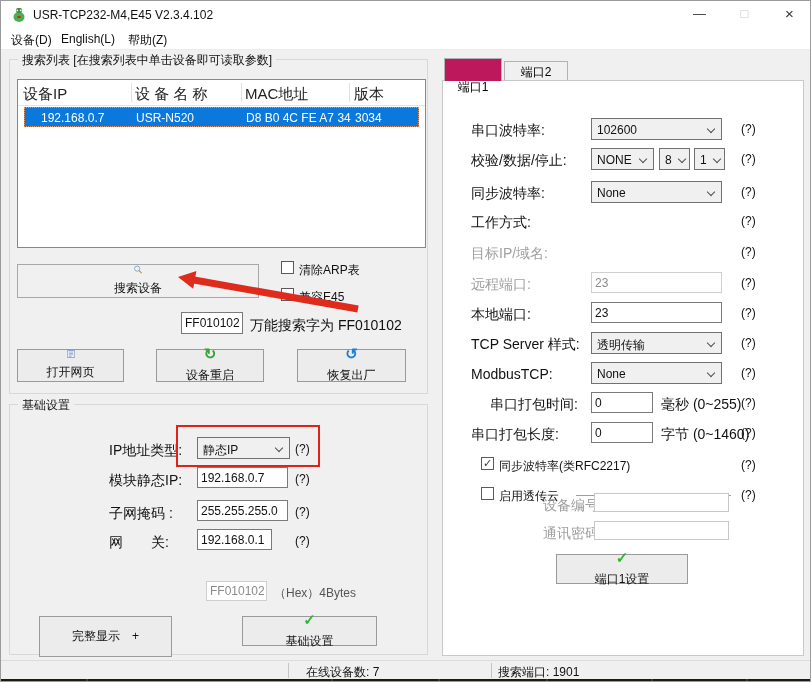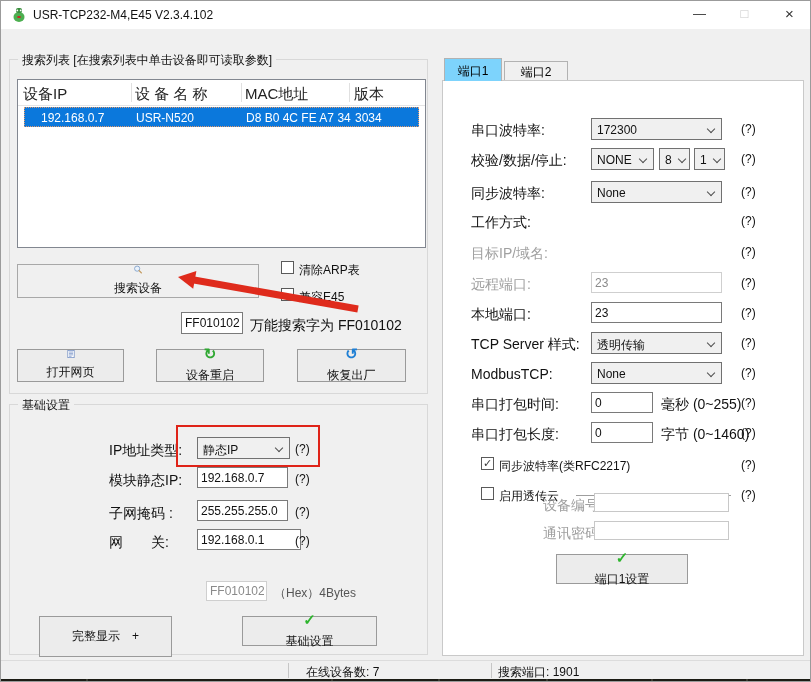--- a/index.html
+++ b/index.html
@@ -50,22 +50,22 @@
          box-sizing:border-box;font-size:12px;color:#111;}
   .combo-val{position:absolute;left:5px;top:4px;white-space:pre;}
   .chev{position:absolute;right:7px;top:7px;width:5px;height:5px;border:solid #4f4f4f;
         border-width:0 1px 1px 0;transform:rotate(45deg);}
   
   .label{position:absolute;font-size:14px;color:#111;white-space:pre;}
   .label.gray{color:#a0a0a0;}
   .help{position:absolute;font-size:12px;color:#111;white-space:pre;}
   
   .tab{position:absolute;box-sizing:border-box;font-size:12px;text-align:center;cursor:default;}
-  .tab.active{left:443px;top:57px;width:58px;height:23px;background:#7dd3fc;
-              border:1px solid #b2b2b2;border-bottom:none;z-index:3;padding-top:4px;}
+  .tab.active{left:443px;top:57px;width:58px;height:23px;background:#be185d;
+              border:1px solid #b2b2b2;border-bottom:none;z-index:3;padding-top:20px;}
   .tab.idle{left:503px;top:60px;width:64px;height:19px;background:#f0f0f0;
             border:1px solid #b2b2b2;border-bottom:none;z-index:1;padding-top:2px;}
   .tabpage{position:absolute;left:441px;top:79px;width:362px;height:576px;background:#fff;
            border:1px solid #c9c9c9;box-sizing:border-box;z-index:0;}
   
   .statusbar{position:absolute;left:0;top:659px;width:811px;height:19px;background:#f0f0f0;
              border-top:1px solid #dcdcdc;box-sizing:border-box;}
   .sb-sep{position:absolute;top:2px;width:1px;height:15px;background:#c6c6c6;}
   .sb-text{position:absolute;top:3px;font-size:12px;color:#111;white-space:pre;}
   .bottomstrip{position:absolute;left:0;top:678px;width:811px;height:4px;background:#1b1b14;}
@@ -88,20 +88,25 @@
       <circle cx="6.3" cy="3.4" r="0.9" fill="#fff"></circle>
       <circle cx="9.7" cy="3.4" r="0.9" fill="#fff"></circle>
       <rect x="6.4" y="9" width="3.2" height="2" fill="#c62828"></rect>
     </svg>
     <span class="title-text">USR-TCP232-M4,E45 V2.3.4.102</span>
     <div class="win-btn" style="left:676px">—</div>
     <div class="win-btn max" style="left:721px">□</div>
     <div class="win-btn" style="left:766px;font-size:15px">×</div>
   </div>
 
+  <div class="menubar">
+    <span class="menu-item" style="left:10px">设备(D)</span>
+    <span class="menu-item" style="left:60px">English(L)</span>
+    <span class="menu-item" style="left:127px">帮助(Z)</span>
+  </div>
 
   <div class="group" style="left:8px;top:58px;width:419px;height:335px">
     <span class="group-legend">搜索列表 [在搜索列表中单击设备即可读取参数]</span>
   </div>
 
   <div class="table">
     <div class="thead">
       <span class="th" style="left:5px">设备IP</span>
       <span class="th" style="left:117px">设 备 名 称</span>
       <span class="th" style="left:227px">MAC地址</span>
@@ -173,41 +178,41 @@
 
   <span class="label" style="left:108px;top:471px">模块静态IP:</span>
   <input class="tinput" style="left: 196px; top: 466px; width: 91px; height: 21px;" value="192.168.0.7">
   <span class="help" style="left:294px;top:471px">(?)</span>
 
   <span class="label" style="left:108px;top:504px">子网掩码 :</span>
   <input class="tinput" style="left: 196px; top: 499px; width: 91px; height: 21px;" value="255.255.255.0">
   <span class="help" style="left:294px;top:504px">(?)</span>
 
   <span class="label" style="left:108px;top:533px">网　　关:</span>
-  <input class="tinput" style="left: 196px; top: 528px; width: 104px; height: 21px;" value="192.168.0.1">
+  <input class="tinput" style="left: 196px; top: 528px; width: 75px; height: 21px;" value="192.168.0.1">
   <span class="help" style="left:294px;top:533px">(?)</span>
 
   <input class="tinput dim" style="left: 205px; top: 580px; width: 61px; height: 20px;" readonly="" value="FF010102">
   <span class="hexnote" style="left:273px;top:584px">（Hex）4Bytes</span>
 
   <div class="btn" style="left:38px;top:615px;width:133px;height:41px">
     <span style="white-space:pre">完整显示　+</span>
   </div>
   <div class="btn" style="left:241px;top:615px;width:135px;height:30px">
     <span class="icon-check">✓</span>
     <span>基础设置</span>
   </div>
 
   <div class="tabpage"></div>
   <div class="tab active">端口1</div>
   <div class="tab idle">端口2</div>
 
   <span class="label" style="left:470px;top:121px">串口波特率:</span>
   <div class="combo" style="left:590px;top:117px;width:131px">
-    <span class="combo-val">172300</span>
+    <span class="combo-val">102600</span>
     <span class="chev"></span>
   </div>
   <span class="help" style="left:740px;top:121px">(?)</span>
 
   <span class="label" style="left:470px;top:151px">校验/数据/停止:</span>
   <div class="combo" style="left:590px;top:147px;width:63px">
     <span class="combo-val">NONE</span>
     <span class="chev"></span>
   </div>
   <div class="combo" style="left:658px;top:147px;width:31px">
@@ -248,21 +253,21 @@
   </div>
   <span class="help" style="left:740px;top:335px">(?)</span>
 
   <span class="label" style="left:470px;top:365px">ModbusTCP:</span>
   <div class="combo" style="left:590px;top:361px;width:131px">
     <span class="combo-val">None</span>
     <span class="chev"></span>
   </div>
   <span class="help" style="left:740px;top:365px">(?)</span>
 
-  <span class="label" style="left:470px;top:395px">串口打包时间:</span>
+  <span class="label" style="left:489px;top:395px">串口打包时间:</span>
   <input class="tinput" style="left: 590px; top: 391px; width: 62px; height: 21px;" value="0">
   <span class="label" style="left:660px;top:395px">毫秒 (0~255)</span>
   <span class="help" style="left:740px;top:395px">(?)</span>
 
   <span class="label" style="left:470px;top:425px">串口打包长度:</span>
   <input class="tinput" style="left: 590px; top: 421px; width: 62px; height: 21px;" value="0">
   <span class="label" style="left:660px;top:425px">字节 (0~1460)</span>
   <span class="help" style="left:740px;top:425px">(?)</span>
 
   <div class="checkbox" style="left:480px;top:456px">

